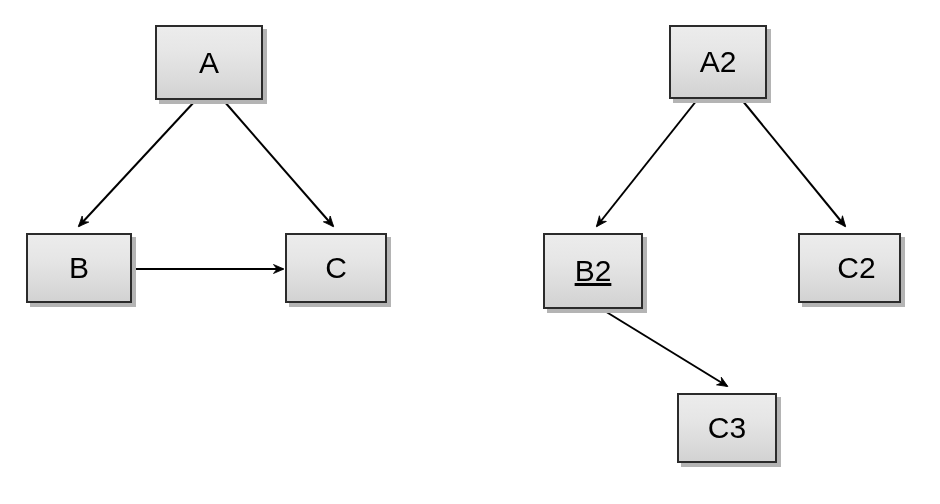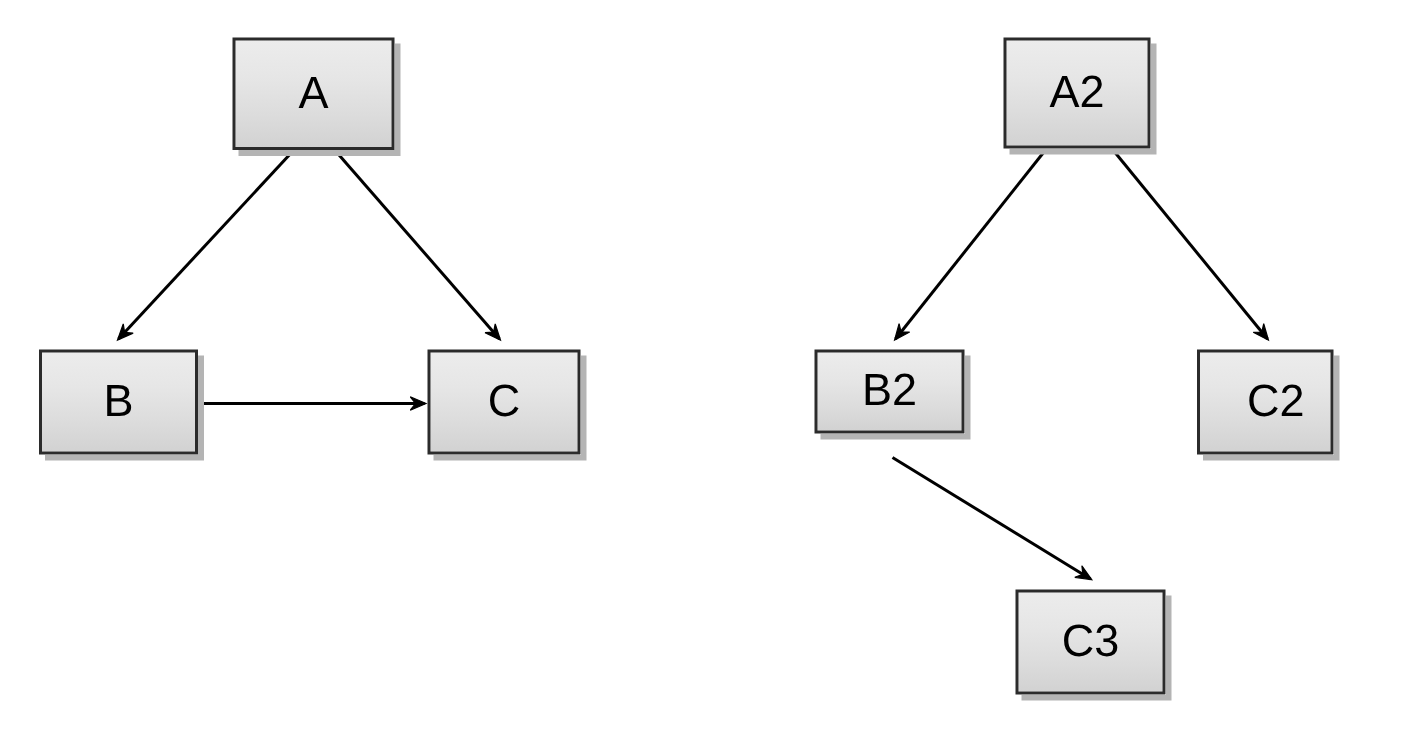--- a/index.html
+++ b/index.html
@@ -88,25 +88,25 @@
   </div>
 
   <div class="node" style="left:285px; top:233px; width:102px; height:70px;">
     <span class="node-label">C</span>
   </div>
 
   <div class="node" style="left:669px; top:25px; width:98px; height:74px;text-align:center;">
     <span class="node-label">A2</span>
   </div>
 
-  <div class="node" style="left:543px; top:233px; width:100px; height:56px;">
+  <div class="node" style="left:543px; top:233px; width:100px; height:76px;text-decoration:underline;">
     <span class="node-label">B2</span>
   </div>
 
-  <div class="node" style="left:798px; top:233px; width:91px; height:70px;padding-left:14px;">
+  <div class="node" style="left:798px; top:233px; width:103px; height:70px;padding-left:14px;">
     <span class="node-label">C2</span>
   </div>
 
   <div class="node" style="left:677px; top:393px; width:100px; height:70px;">
     <span class="node-label">C3</span>
   </div>
 
 </div>
 
 </body></html>

